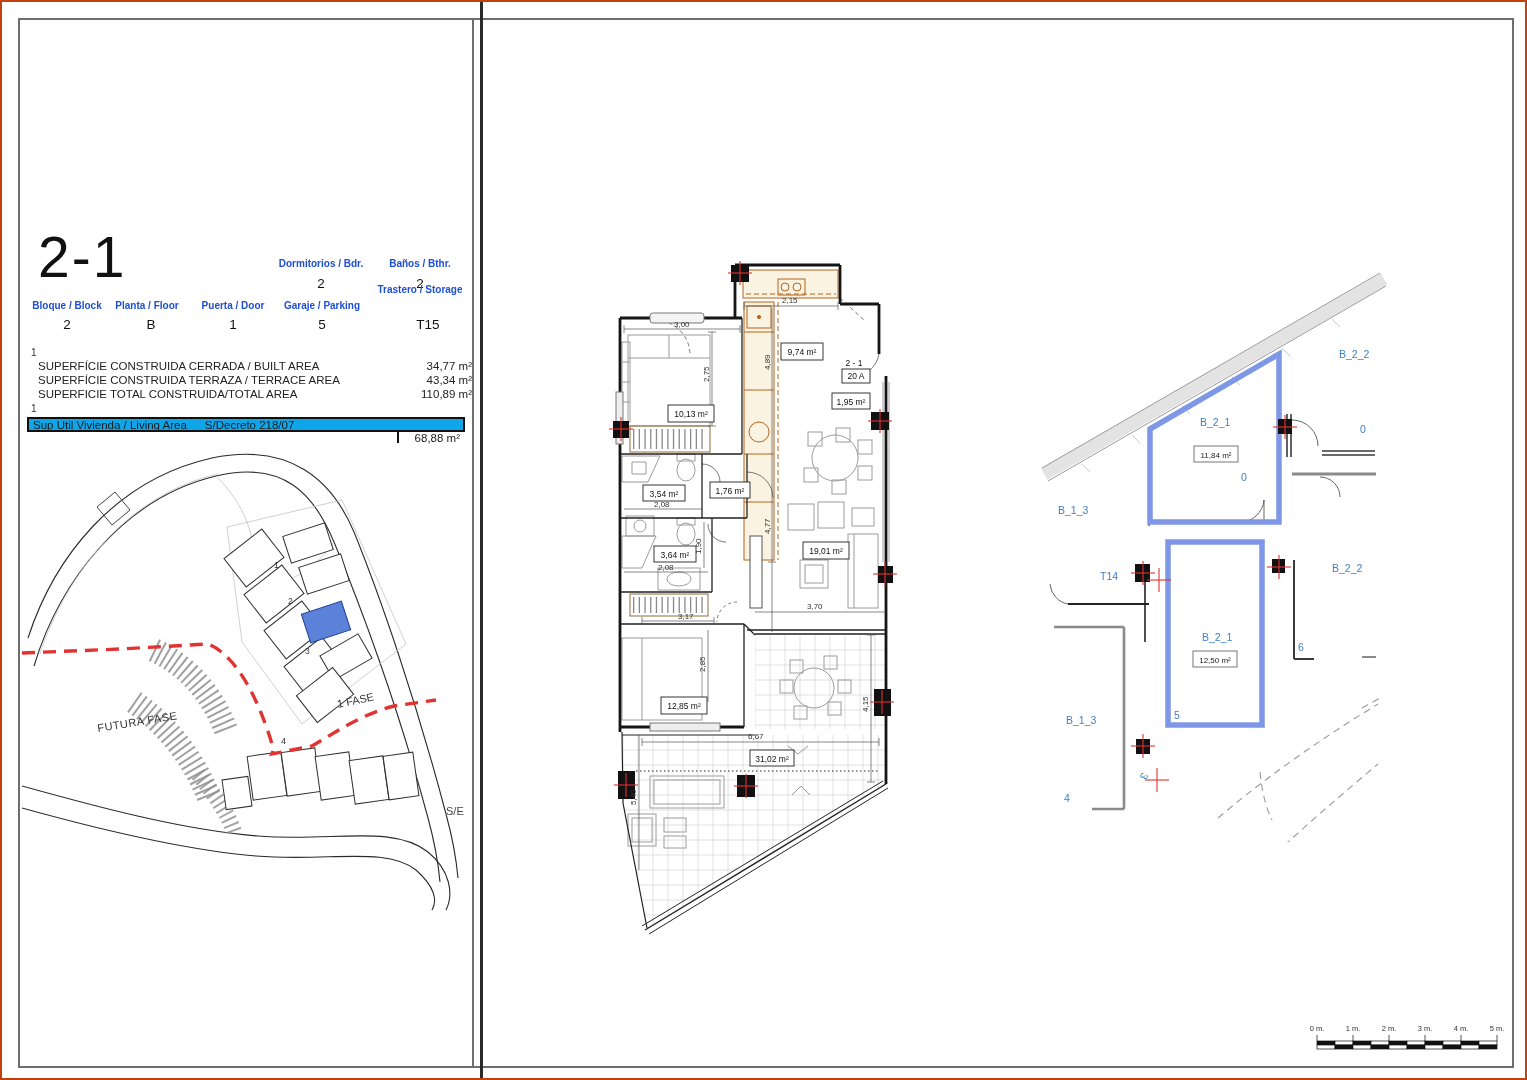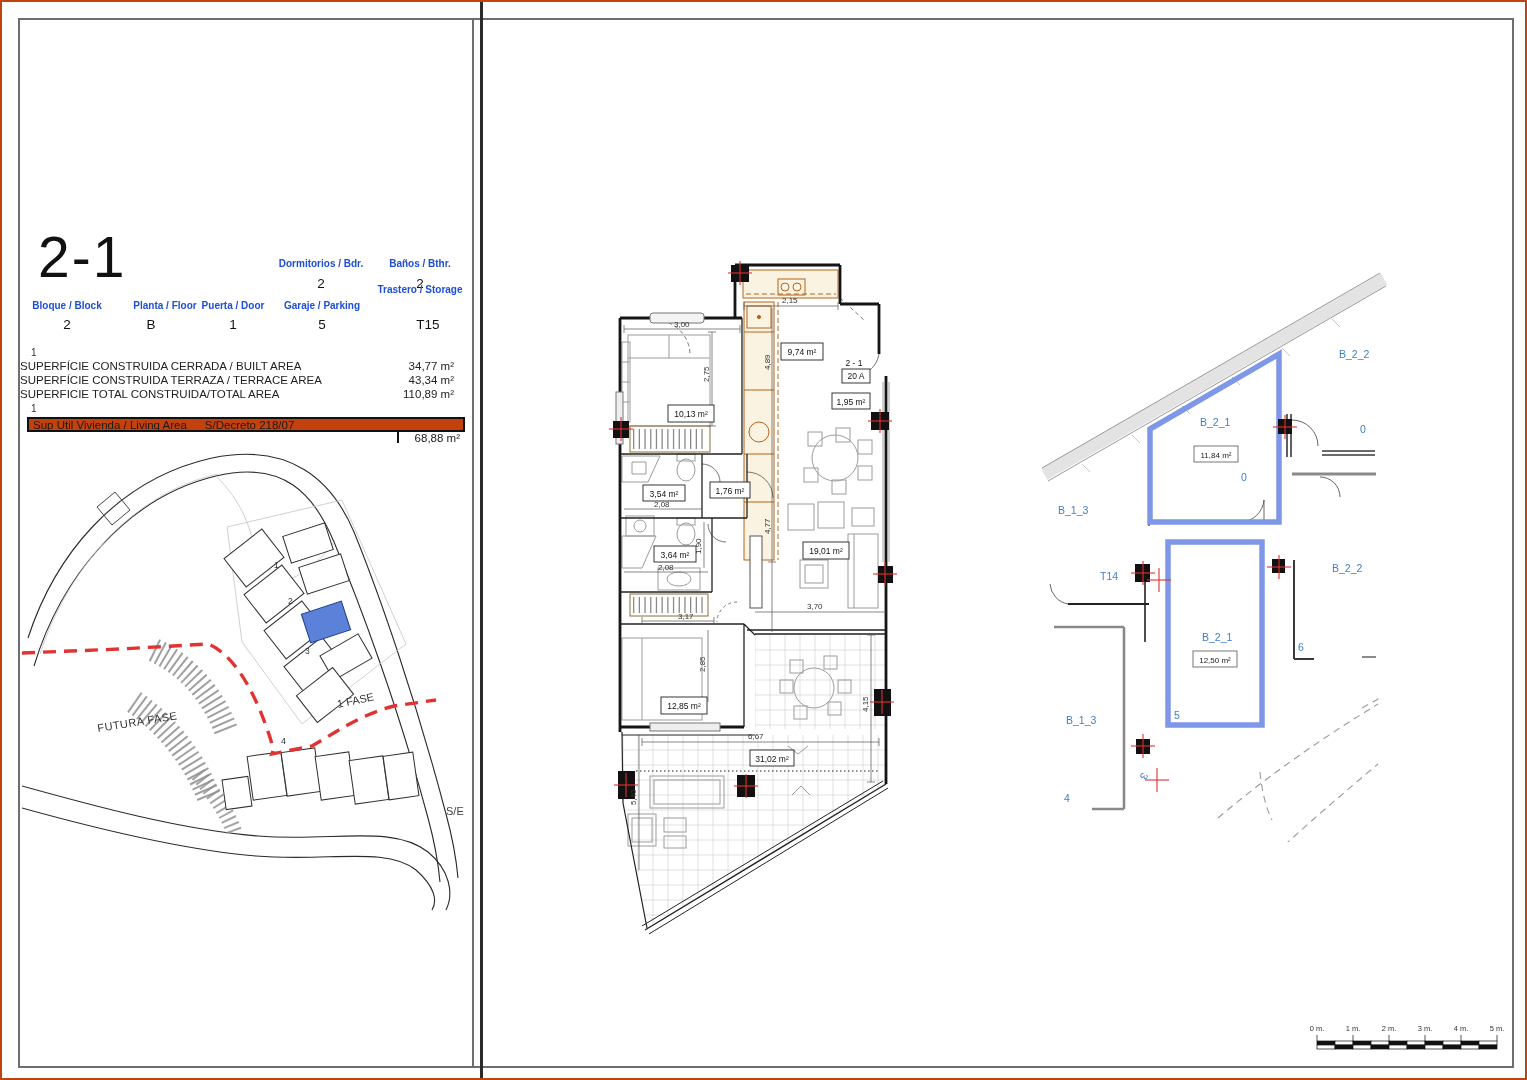--- a/index.html
+++ b/index.html
@@ -8,23 +8,23 @@
          font-family:"Liberation Sans",sans-serif;color:#1a1a1a;}
   .frame{position:absolute;left:16px;top:16px;width:1492px;height:1046px;
          border:2px solid #6e6e6e;}
   .divider-a{position:absolute;left:470px;top:16px;height:1048px;border-left:2px solid #6e6e6e;}
   .divider-b{position:absolute;left:478px;top:0;height:1080px;border-left:3px solid #2a2a2a;}
   .unit-title{position:absolute;left:36px;top:222px;font-size:57px;font-weight:400;
               letter-spacing:2px;color:#111;}
   .fld-label{position:absolute;transform:translateX(-50%);font-size:10px;color:#1d4ed8;white-space:nowrap;font-weight:bold;}
   .fld-value{position:absolute;transform:translateX(-50%);font-size:13.5px;color:#111;white-space:nowrap;}
   .note{position:absolute;font-size:10px;color:#333;}
-  .area-row{position:absolute;left:18px;width:434px;display:flex;justify-content:space-between;
+  .area-row{position:absolute;left:36px;width:434px;display:flex;justify-content:space-between;
             font-size:11.5px;color:#222;white-space:nowrap;}
-  .living-bar{position:absolute;left:25px;top:415px;width:438px;height:15px;background:#c2410c;
+  .living-bar{position:absolute;left:25px;top:415px;width:438px;height:15px;background:#0ea5e9;
               border:2px solid #111;display:flex;align-items:center;font-size:11.5px;box-sizing:border-box;}
   .living-bar .lbl{padding-left:4px;white-space:nowrap;}
   .living-bar .decree{padding-left:18px;white-space:nowrap;}
   .living-bar .val{margin-left:auto;border-left:2px solid #111;height:100%;width:66px;
                    display:flex;align-items:center;justify-content:flex-end;padding-right:3px;box-sizing:border-box;margin-top:26px;}
   svg{position:absolute;}
   svg text{font-family:"Liberation Sans",sans-serif;}
   .dimtxt{font-size:8px;fill:#333;}
   .roomtxt{font-size:8.5px;fill:#111;}
   .bluetxt{font-size:10.5px;fill:#3e80c6;}
@@ -40,21 +40,21 @@
 
   <div class="unit-title">2-1</div>
 
   <div class="fld-label" style="left:319px;top:256px">Dormitorios / Bdr.</div>
   <div class="fld-value" style="left:319px;top:274px">2</div>
   <div class="fld-label" style="left:418px;top:256px">Baños / Bthr.</div>
   <div class="fld-value" style="left:418px;top:274px">2</div>
 
   <div class="fld-label" style="left:65px;top:298px">Bloque / Block</div>
   <div class="fld-value" style="left:65px;top:315px">2</div>
-  <div class="fld-label" style="left:163px;top:298px">Planta / Floor</div>
+  <div class="fld-label" style="left:145px;top:298px">Planta / Floor</div>
   <div class="fld-value" style="left:149px;top:315px">B</div>
   <div class="fld-label" style="left:231px;top:298px">Puerta / Door</div>
   <div class="fld-value" style="left:231px;top:315px">1</div>
   <div class="fld-label" style="left:320px;top:298px">Garaje / Parking</div>
   <div class="fld-value" style="left:320px;top:315px">5</div>
   <div class="fld-label" style="left:418px;top:282px">Trastero / Storage</div>
   <div class="fld-value" style="left:426px;top:315px">T15</div>
 
   <div class="note" style="left:29px;top:345px">1</div>
 

